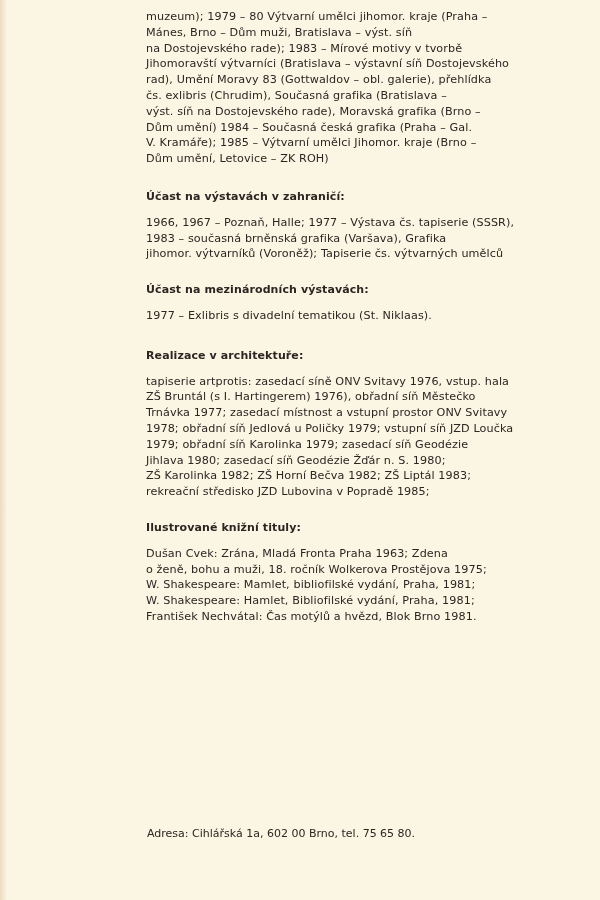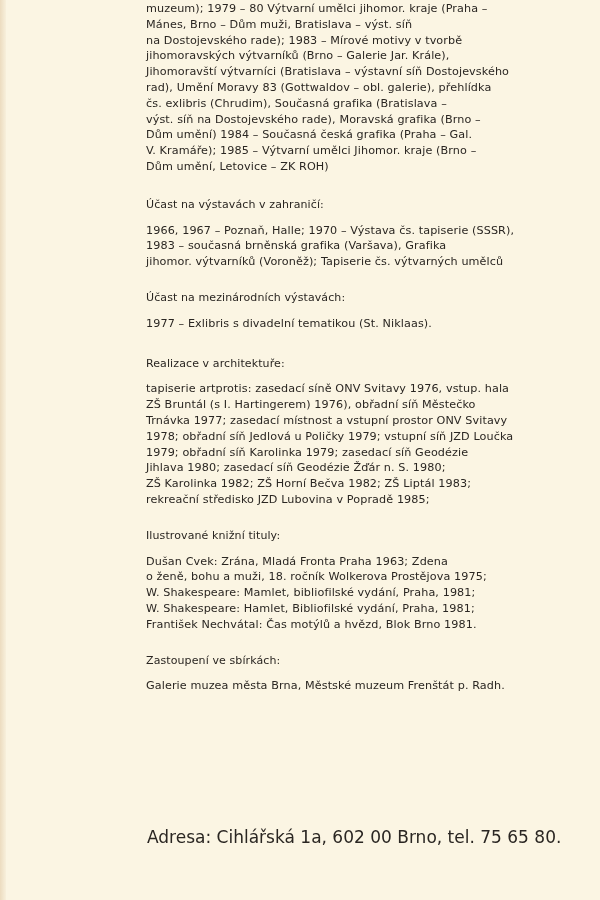--- a/index.html
+++ b/index.html
@@ -8,57 +8,56 @@
       background: #fbf5e3;
       position: relative;
       font-family: "DejaVu Sans", sans-serif;
       color: #2a2622;
     }
     .page-edge {
       position: absolute; left: 0; top: 0; width: 6px; height: 900px;
       background: linear-gradient(to right, #ecdcc0, #f8f0dc);
     }
     .content {
-      position: absolute; left: 146px; top: 1px; width: 412px;
+      position: absolute; left: 146px; top: 9px; width: 412px;
       font-size: 11.2px; line-height: 15.8px; letter-spacing: 0.1px;
     }
     .line { white-space: nowrap; }
     .section-heading {
-      font-weight: normal; font-size: 11px; margin-top: 20px; margin-bottom: 10px;
+      font-weight: bold; font-size: 11px; margin-top: 20px; margin-bottom: 10px;
     }
     .para { margin: 0; }
     .address {
       position: absolute; left: 147px; top: 827px;
-      font-size: 17px; white-space: nowrap;
+      font-size: 11px; white-space: nowrap;
     }
   </style>
 </head>
 <body>
 
 <div class="page-edge"></div>
 
 <div class="content">
   <div class="para">
     <div class="line">muzeum); 1979 – 80 Výtvarní umělci jihomor. kraje (Praha –</div>
     <div class="line">Mánes, Brno – Dům muži, Bratislava – výst. síň</div>
     <div class="line">na Dostojevského rade); 1983 – Mírové motivy v tvorbě</div>
-    <div class="line">jihomoravských výtvarníků (Brno – Galerie Jar. Krále),</div>
     <div class="line">Jihomoravští výtvarníci (Bratislava – výstavní síň Dostojevského</div>
     <div class="line">rad), Umění Moravy 83 (Gottwaldov – obl. galerie), přehlídka</div>
     <div class="line">čs. exlibris (Chrudim), Současná grafika (Bratislava –</div>
     <div class="line">výst. síň na Dostojevského rade), Moravská grafika (Brno –</div>
     <div class="line">Dům umění) 1984 – Současná česká grafika (Praha – Gal.</div>
     <div class="line">V. Kramáře); 1985 – Výtvarní umělci Jihomor. kraje (Brno –</div>
     <div class="line">Dům umění, Letovice – ZK ROH)</div>
   </div>
 
   <div>
     <div class="section-heading" style="margin-top:22px">Účast na výstavách v zahraničí:</div>
     <div class="para">
-      <div class="line">1966, 1967 – Poznaň, Halle; 1970 – Výstava čs. tapiserie (SSSR),</div>
+      <div class="line">1966, 1967 – Poznaň, Halle; 1977 – Výstava čs. tapiserie (SSSR),</div>
       <div class="line">1983 – současná brněnská grafika (Varšava), Grafika</div>
       <div class="line">jihomor. výtvarníků (Voroněž); Tapiserie čs. výtvarných umělců</div>
     </div>
   </div>
 
   <div>
     <div class="section-heading">Účast na mezinárodních výstavách:</div>
     <div class="para">
       <div class="line">1977 – Exlibris s divadelní tematikou (St. Niklaas).</div>
     </div>
@@ -82,21 +81,15 @@
     <div class="section-heading">Ilustrované knižní tituly:</div>
     <div class="para">
       <div class="line">Dušan Cvek: Zrána, Mladá Fronta Praha 1963; Zdena</div>
       <div class="line">o ženě, bohu a muži, 18. ročník Wolkerova Prostějova 1975;</div>
       <div class="line">W. Shakespeare: Mamlet, bibliofilské vydání, Praha, 1981;</div>
       <div class="line">W. Shakespeare: Hamlet, Bibliofilské vydání, Praha, 1981;</div>
       <div class="line">František Nechvátal: Čas motýlů a hvězd, Blok Brno 1981.</div>
     </div>
   </div>
 
-  <div>
-    <div class="section-heading">Zastoupení ve sbírkách:</div>
-    <div class="para">
-      <div class="line">Galerie muzea města Brna, Městské muzeum Frenštát p. Radh.</div>
-    </div>
-  </div>
 </div>
 
 <div class="address">Adresa: Cihlářská 1a, 602 00 Brno, tel. 75 65 80.</div>
 
 </body></html>

